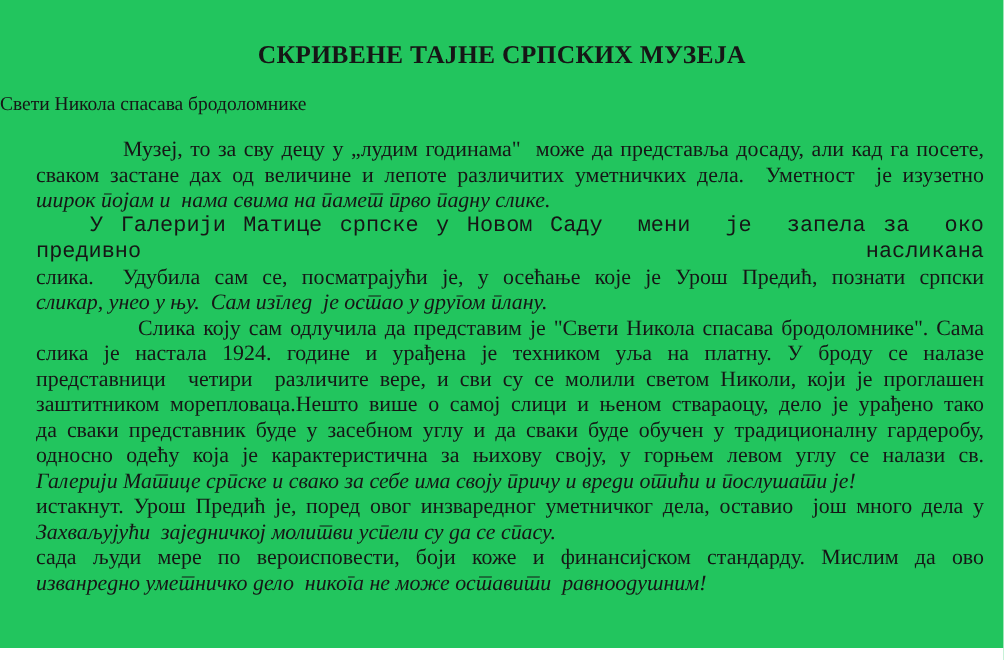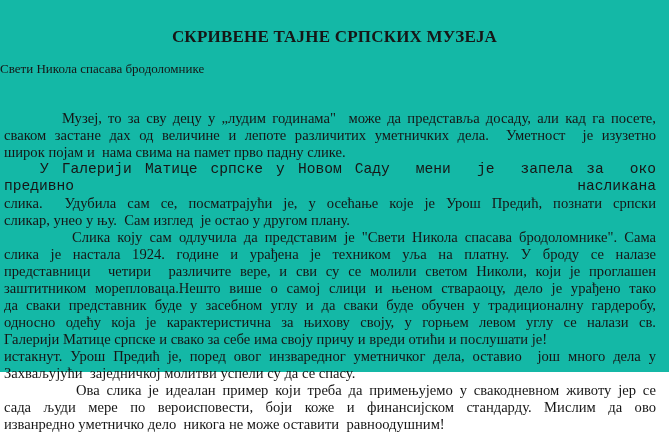--- a/index.html
+++ b/index.html
@@ -9,56 +9,57 @@
   }
   body {
     width: 669px;
     height: 440px;
     overflow: hidden;
     font-family: "Liberation Serif", "DejaVu Serif", serif;
     color: #161616;
   }
   .page {
     width: 669px;
-    height: 372px;
-    background: #14b8a6;
+    height: 432px;
+    background: #22c55e;
     box-sizing: border-box;
   }
   .title {
     font-size: 17px;
     font-weight: bold;
     text-align: center;
     letter-spacing: 0.2px;
     margin: 0;
     padding-top: 28px;
     line-height: 17px;
   }
   .subtitle {
     font-size: 13px;
     font-weight: normal;
     text-align: left;
     margin: 0;
     padding-top: 13px;
     line-height: 21px;
   }
   .article {
-    margin-top: 31px;
-    padding: 0 13px 0 4px;
+    margin-top: 13px;
+    padding: 0 13px 0 24px;
     font-size: 14.6px;
     line-height: 17px;
   }
   .text-line {
     text-align: justify;
     text-align-last: justify;
     white-space: pre-wrap;
   }
   .text-line--last {
     text-align: left;
     text-align-last: left;
     white-space: pre-wrap;
+    font-style: italic;
   }
 </style>
 </head>
 <body>
 
 <main class="page">
   <h1 class="title">СКРИВЕНЕ ТАЈНЕ СРПСКИХ МУЗЕЈА</h1>
   <h2 class="subtitle">Свети Никола спасава бродоломнике</h2>
   <article class="article" id="article-body">
       <div class="text-line" style="text-indent: 58px;">Музеј, то за сву децу у „лудим годинама"  може да представља досаду, али кад га посете,</div>
@@ -69,17 +70,16 @@
       <div class="text-line text-line--last">сликар, унео у њу.  Сам изглед  је остао у другом плану.</div>
       <div class="text-line" style="text-indent: 68px;">Слика коју сам одлучила да представим је "Свети Никола спасава бродоломнике". Сама</div>
       <div class="text-line">слика је настала 1924. године и урађена је техником уља на платну. У броду се налазе</div>
       <div class="text-line">представници  четири  различите вере, и сви су се молили светом Николи, који је проглашен</div>
       <div class="text-line">заштитником морепловаца.Нешто више о самој слици и њеном ствараоцу, дело је урађено тако</div>
       <div class="text-line">да сваки представник буде у засебном углу и да сваки буде обучен у традиционалну гардеробу,</div>
       <div class="text-line">односно одећу која је карактеристична за њихову своју, у горњем левом углу се налази св.</div>
       <div class="text-line text-line--last">Галерији Матице српске и свако за себе има своју причу и вреди отићи и послушати је!</div>
       <div class="text-line">истакнут. Урош Предић је, поред овог инзваредног уметничког дела, оставио  још много дела у</div>
       <div class="text-line text-line--last">Захваљујући  заједничкој молитви успели су да се спасу.</div>
-      <div class="text-line" style="text-indent: 72px;">Ова слика је идеалан пример који треба да примењујемо у свакодневном животу јер се</div>
       <div class="text-line">сада људи мере по вероисповести, боји коже и финансијском стандарду. Мислим да ово</div>
       <div class="text-line text-line--last">изванредно уметничко дело  никога не може оставити  равноодушним!</div>
     </article>
 </main>
 
 </body></html>

